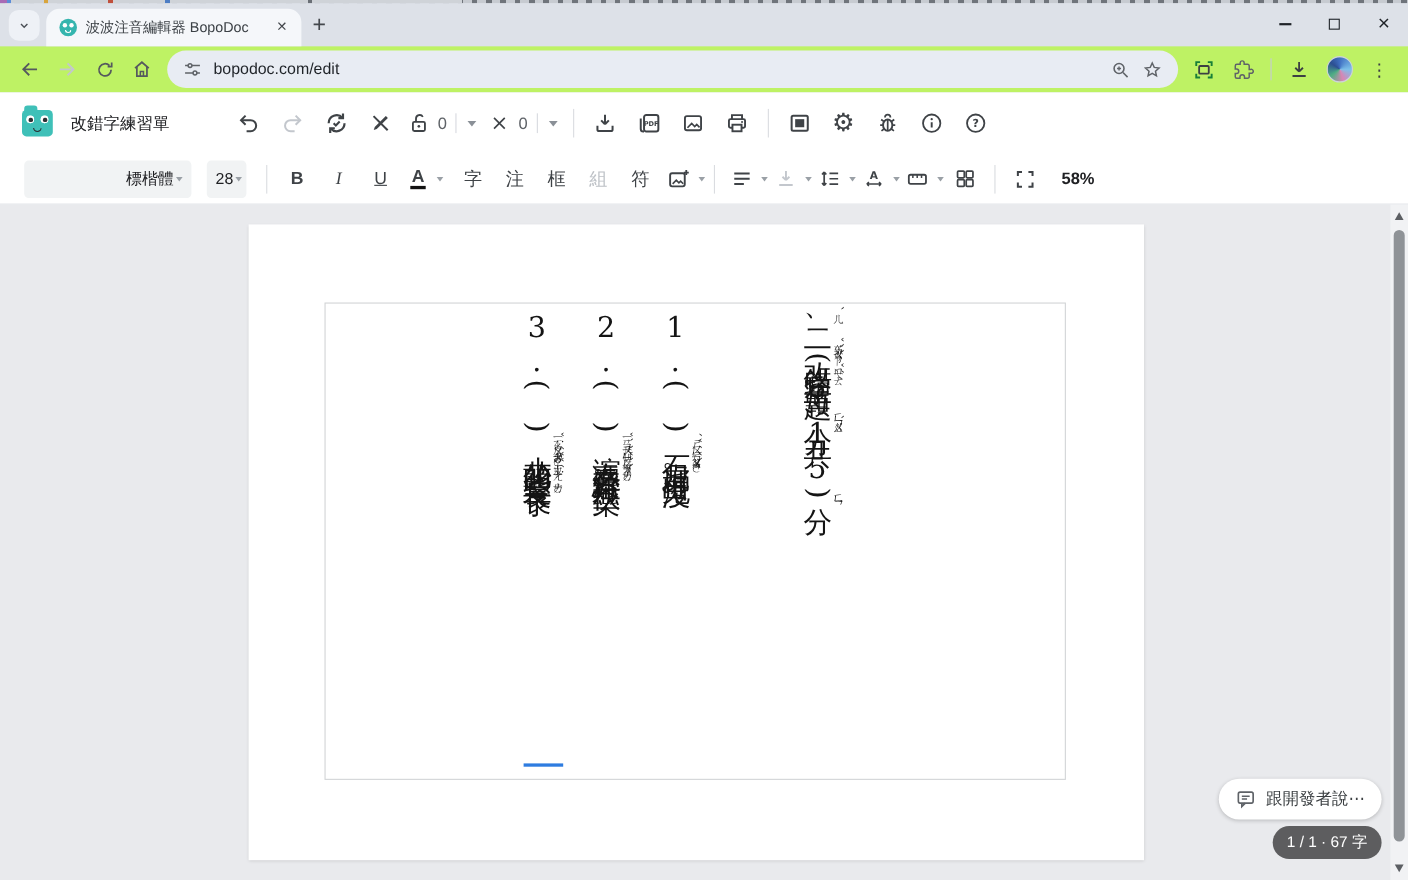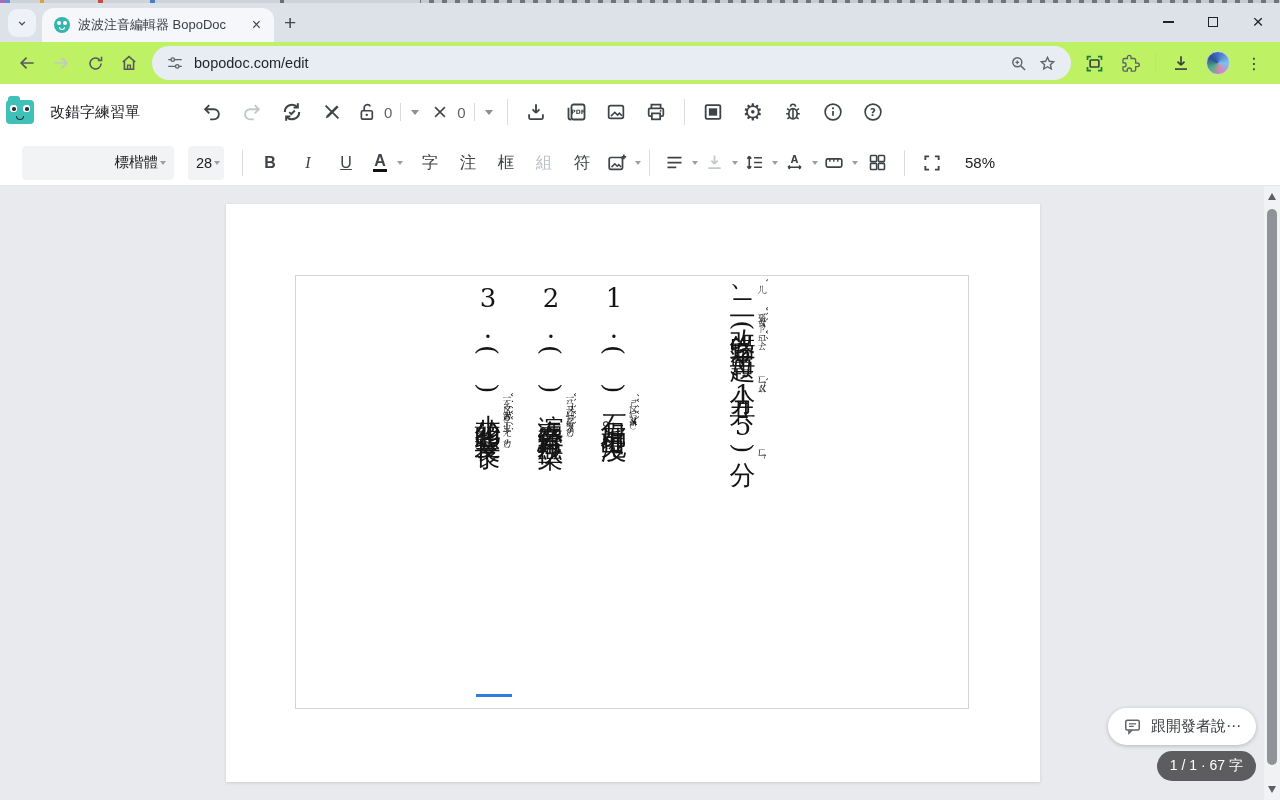--- a/index.html
+++ b/index.html
@@ -35,21 +35,21 @@
   .nav-btn { width:34px; height:34px; display:flex; align-items:center; justify-content:center; flex:none; }
   .omnibox { flex:1; height:34px; background:#e8ecf3; border-radius:17px; display:flex; align-items:center; padding:0 14px; gap:10px; margin:0 6px; min-width:0; }
   .url-text { flex:1; font-size:14.5px; color:#1f2328; }
   .tb-right { display:flex; align-items:center; gap:2px; }
   .tb-sep { width:1px; height:20px; background:#c6cbd4; margin:0 6px; }
   .avatar { width:24px; height:24px; border-radius:50%; margin:0 6px;
     background:conic-gradient(#3f6fc2,#7cc0ea 25%,#d985b4 45%,#4fae84 65%,#2c4f92 85%,#3f6fc2); border:1px solid #cdd2da; }
   .kebab { font-size:16px; color:#3c4043; padding:0 8px; font-family:"DejaVu Sans",sans-serif; }
 
   
-  .appbar1 { height:56px; background:#ffffff; display:flex; align-items:center; padding:0 6px; }
+  .appbar1 { height:56px; background:#ffffff; display:flex; align-items:center; padding:0 20px; }
   .app-logo { width:28px; height:24px; background:#3fc0b8; border-radius:4px; position:relative; margin-right:16px; flex:none; }
   .app-logo:before { content:""; position:absolute; top:-4px; left:2px; width:12px; height:6px; background:#3fc0b8; border-radius:3px 3px 0 0; }
   .app-logo i { position:absolute; top:5px; width:7px; height:7px; border-radius:50%; background:#fff; box-shadow:inset -1px 1px 0 1.5px #fff; }
   .app-logo i:after { content:""; position:absolute; left:2px; top:2px; width:3.5px; height:3.5px; border-radius:50%; background:#2b2f33; }
   .app-logo i.l{left:4px} .app-logo i.r{right:4px}
   .app-logo u { position:absolute; left:10px; bottom:4px; width:8px; height:4px; border:1.5px solid #2b2f33; border-top:none; border-radius:0 0 8px 8px; }
   .doc-title { font-size:15px; color:#202124; margin-right:52px; white-space:nowrap; }
   .tbtn { width:40px; height:40px; display:flex; align-items:center; justify-content:center; flex:none; }
   .count { font-size:15px; color:#5f6368; margin:0 4px 0 2px; }
   .mini-sep { width:1px; height:18px; background:#d7dadf; margin:0 4px; }
@@ -63,21 +63,21 @@
   .sel-font { width:152px; margin-right:14px; }
   .sel-size { width:36px; margin-right:10px; }
   .sel-label { flex:1; text-align:right; font-size:14.5px; color:#202124; }
   .fbtn { min-width:38px; height:38px; display:flex; align-items:center; justify-content:center; flex:none; }
   .fmt-letter { font-size:16px; color:#3f4347; }
   .b-bold{font-weight:bold} .b-italic{font-style:italic; font-family:"Liberation Serif",serif;} .b-under{text-decoration:underline}
   .b-color{font-weight:bold; border-bottom:3px solid #111; line-height:1.05; padding:0 1px;}
   .cjk-btn { font-size:16.5px; color:#3f4347; }
   .disabled-txt { color:#bdc1c6 !important; }
   .tiny-chev { width:0; height:0; border-left:3.5px solid transparent; border-right:3.5px solid transparent; border-top:4.5px solid #9aa0a6; margin-left:2px; }
-  .zoom-level { font-size:15px; color:#202124; margin-left:14px; }
+  .zoom-level { font-size:15px; color:#202124; margin-left:14px;font-weight:bold; }
 
   
   .content { position:relative; height:614px; display:flex; background:#e9eaed; }
   .canvas { position:relative; flex:1; overflow:hidden; }
   .page { position:absolute; left:226px; top:18px; width:814px; height:578px; background:#fff; box-shadow:0 1px 3px rgba(0,0,0,.13); }
   .table-frame { position:absolute; left:69px; top:71px; width:674px; height:434px; border:1px solid #d2d4d6; }
 
   .vcol { position:absolute; writing-mode:vertical-rl; text-orientation:mixed;
     font-family:"DejaVu Serif","Liberation Serif",serif; font-size:26px; letter-spacing:1px;
     color:#141414; line-height:1; }

